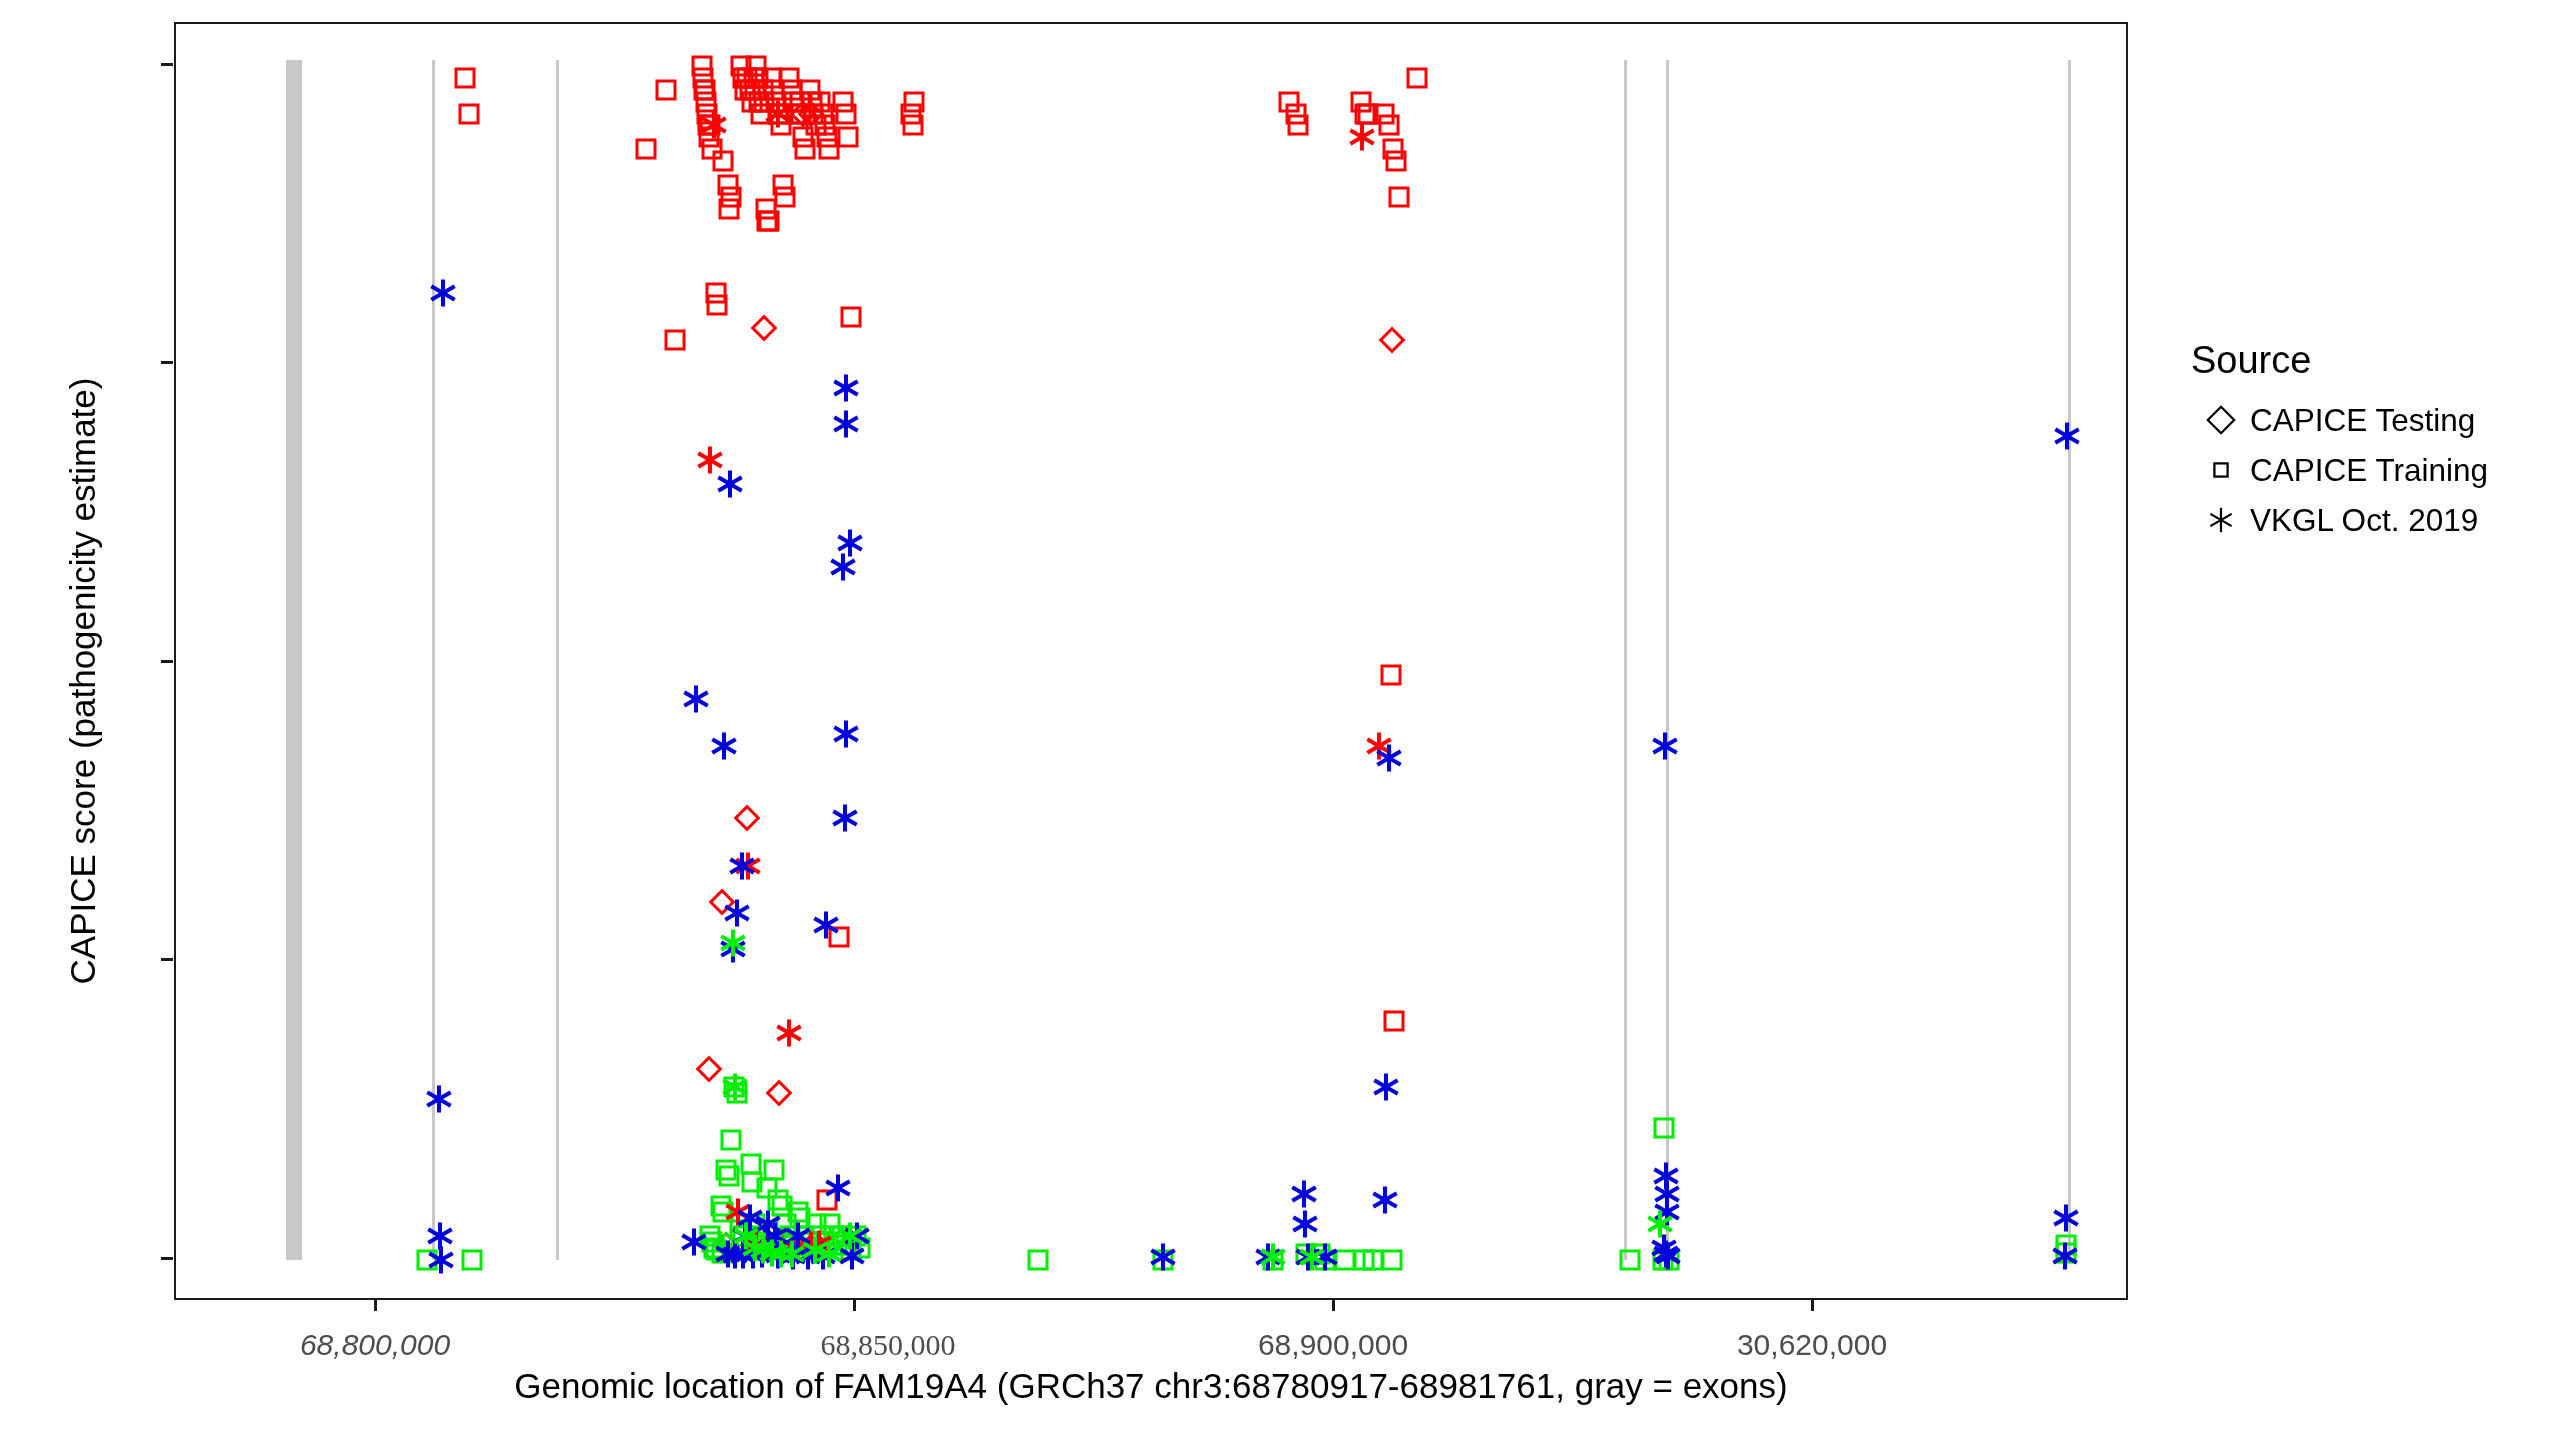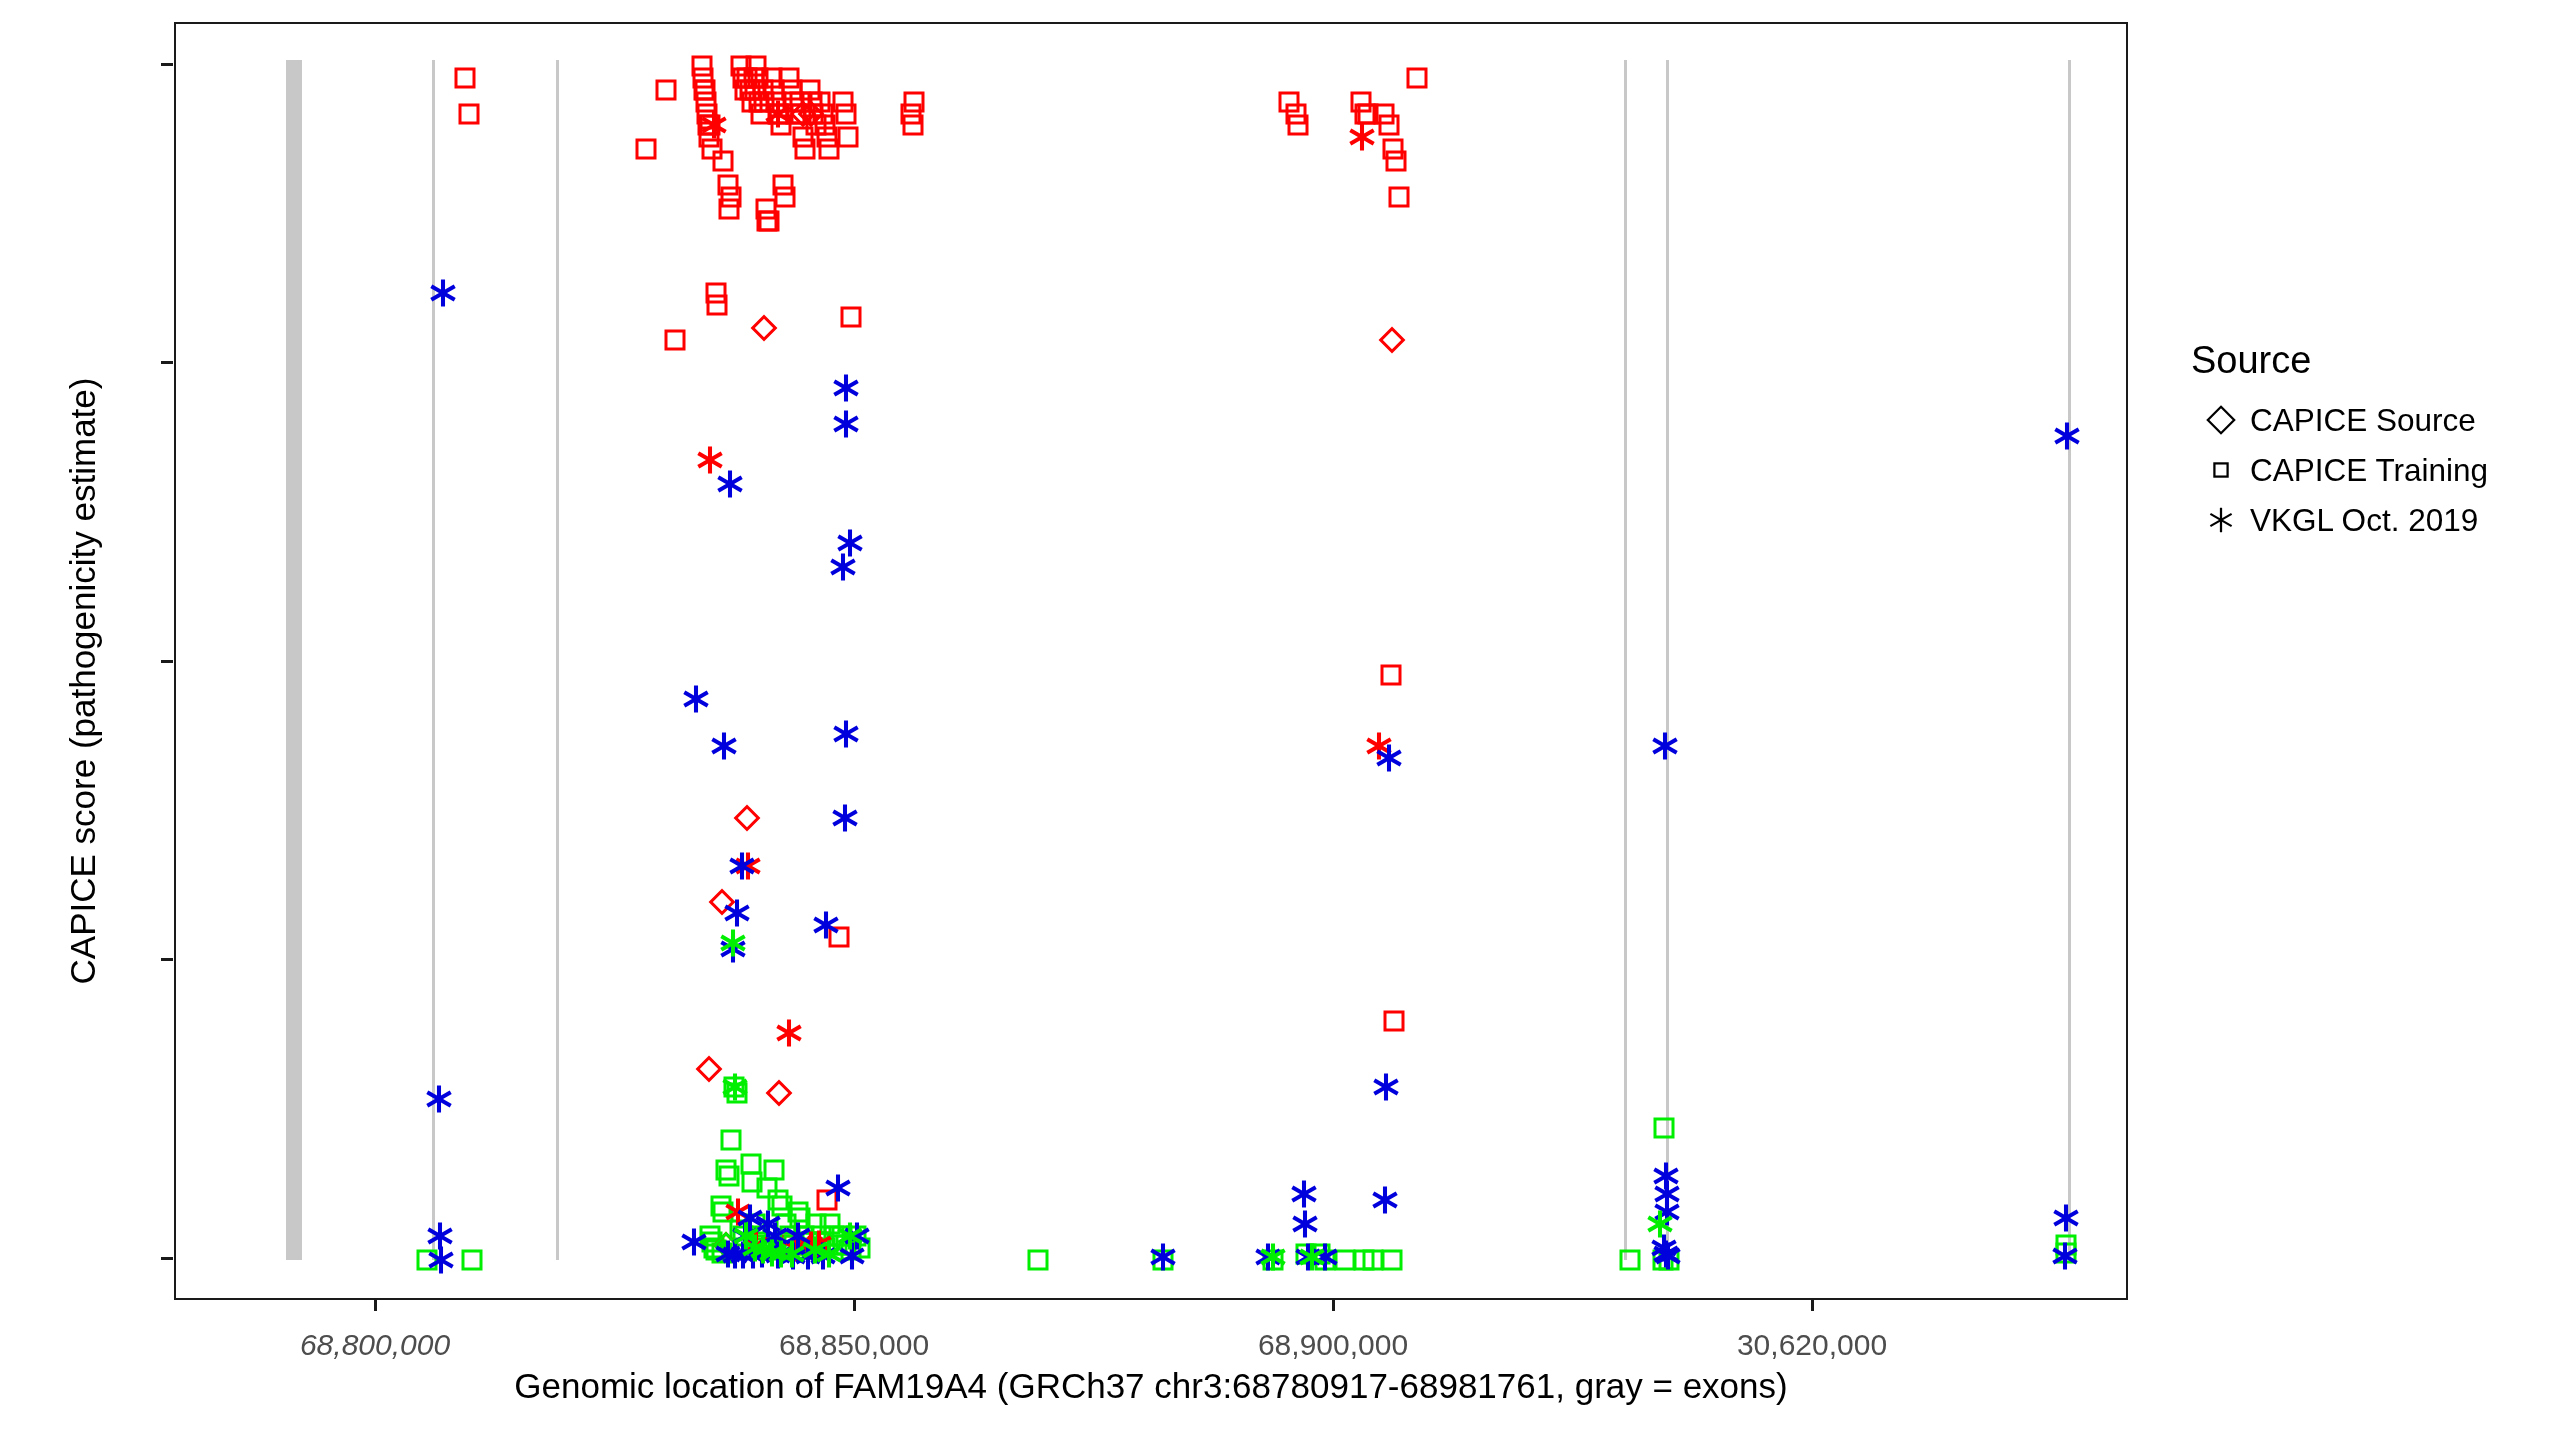--- a/index.html
+++ b/index.html
@@ -887,21 +887,21 @@
   <div id="y-axis">
       <div class="y-tick-mark" style="left: 161px; top: 1257px;"></div>
       <div class="y-tick-mark" style="left: 161px; top: 958px;"></div>
       <div class="y-tick-mark" style="left: 161px; top: 660px;"></div>
       <div class="y-tick-mark" style="left: 161px; top: 361px;"></div>
       <div class="y-tick-mark" style="left: 161px; top: 63px;"></div>
     </div>
   <div id="x-axis">
       <div class="x-tick-label" style="left: 375px; font-style: italic;">68,800,000</div>
       <div class="x-tick-mark" style="left: 374px;"></div>
-      <div class="x-tick-label" style="left: 854px;">68,850,000</div>
+      <div class="x-tick-label" style="left: 888px; font-family: Liberation Serif, serif;">68,850,000</div>
       <div class="x-tick-mark" style="left: 853px;"></div>
       <div class="x-tick-label" style="left: 1333px;">68,900,000</div>
       <div class="x-tick-mark" style="left: 1332px;"></div>
       <div class="x-tick-label" style="left: 1812px;">30,620,000</div>
       <div class="x-tick-mark" style="left: 1811px;"></div>
     </div>
 
   <div id="x-axis-title">Genomic location of FAM19A4 (GRCh37 chr3:68780917-68981761, gray = exons)</div>
   <div id="y-axis-title">CAPICE score (pathogenicity estimate)</div>
 
@@ -909,21 +909,21 @@
 
     <div class="legend-block">
       <div class="legend-title">Source</div>
 
       <div class="legend-row">
         <div class="legend-key">
           <svg width="32" height="32" viewBox="0 0 34 34" style="transform:translate(-50%,-50%)" aria-hidden="true">
             <polygon points="17,3 31,17 17,31 3,17" fill="none" stroke="#000000" stroke-width="2.4"></polygon>
           </svg>
         </div>
-        <div class="legend-label">CAPICE Source</div>
+        <div class="legend-label">CAPICE Testing</div>
       </div>
 
       <div class="legend-row">
         <div class="legend-key">
           <svg width="32" height="32" viewBox="0 0 34 34" style="transform:translate(-50%,-50%)" aria-hidden="true">
             <rect x="10" y="10" width="14" height="14" fill="none" stroke="#000000" stroke-width="2.4"></rect>
           </svg>
         </div>
         <div class="legend-label">CAPICE Training</div>
       </div>

